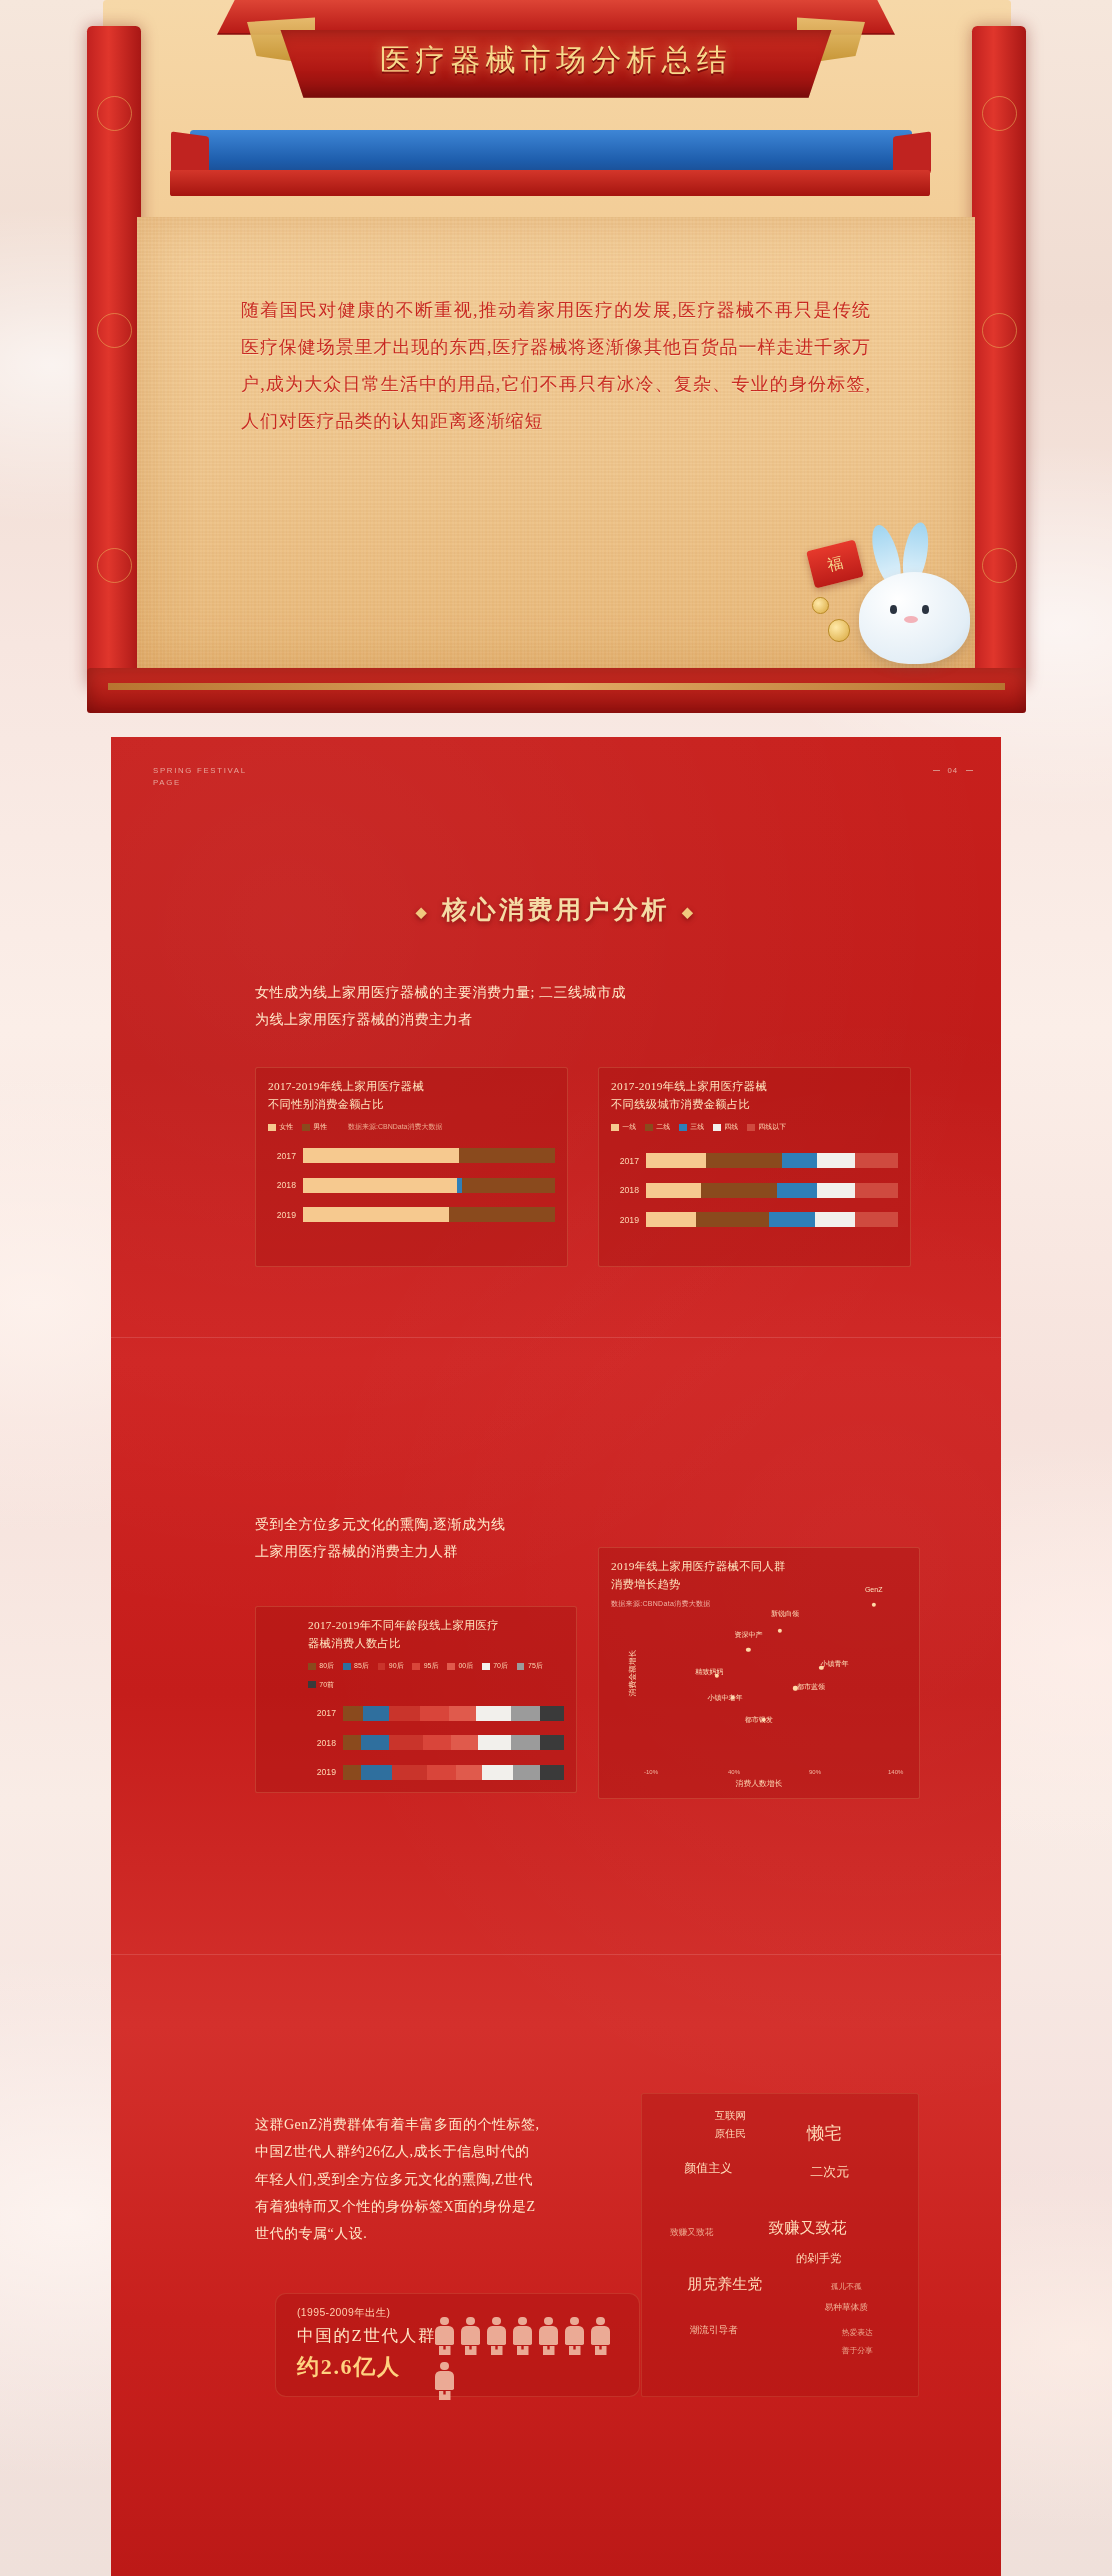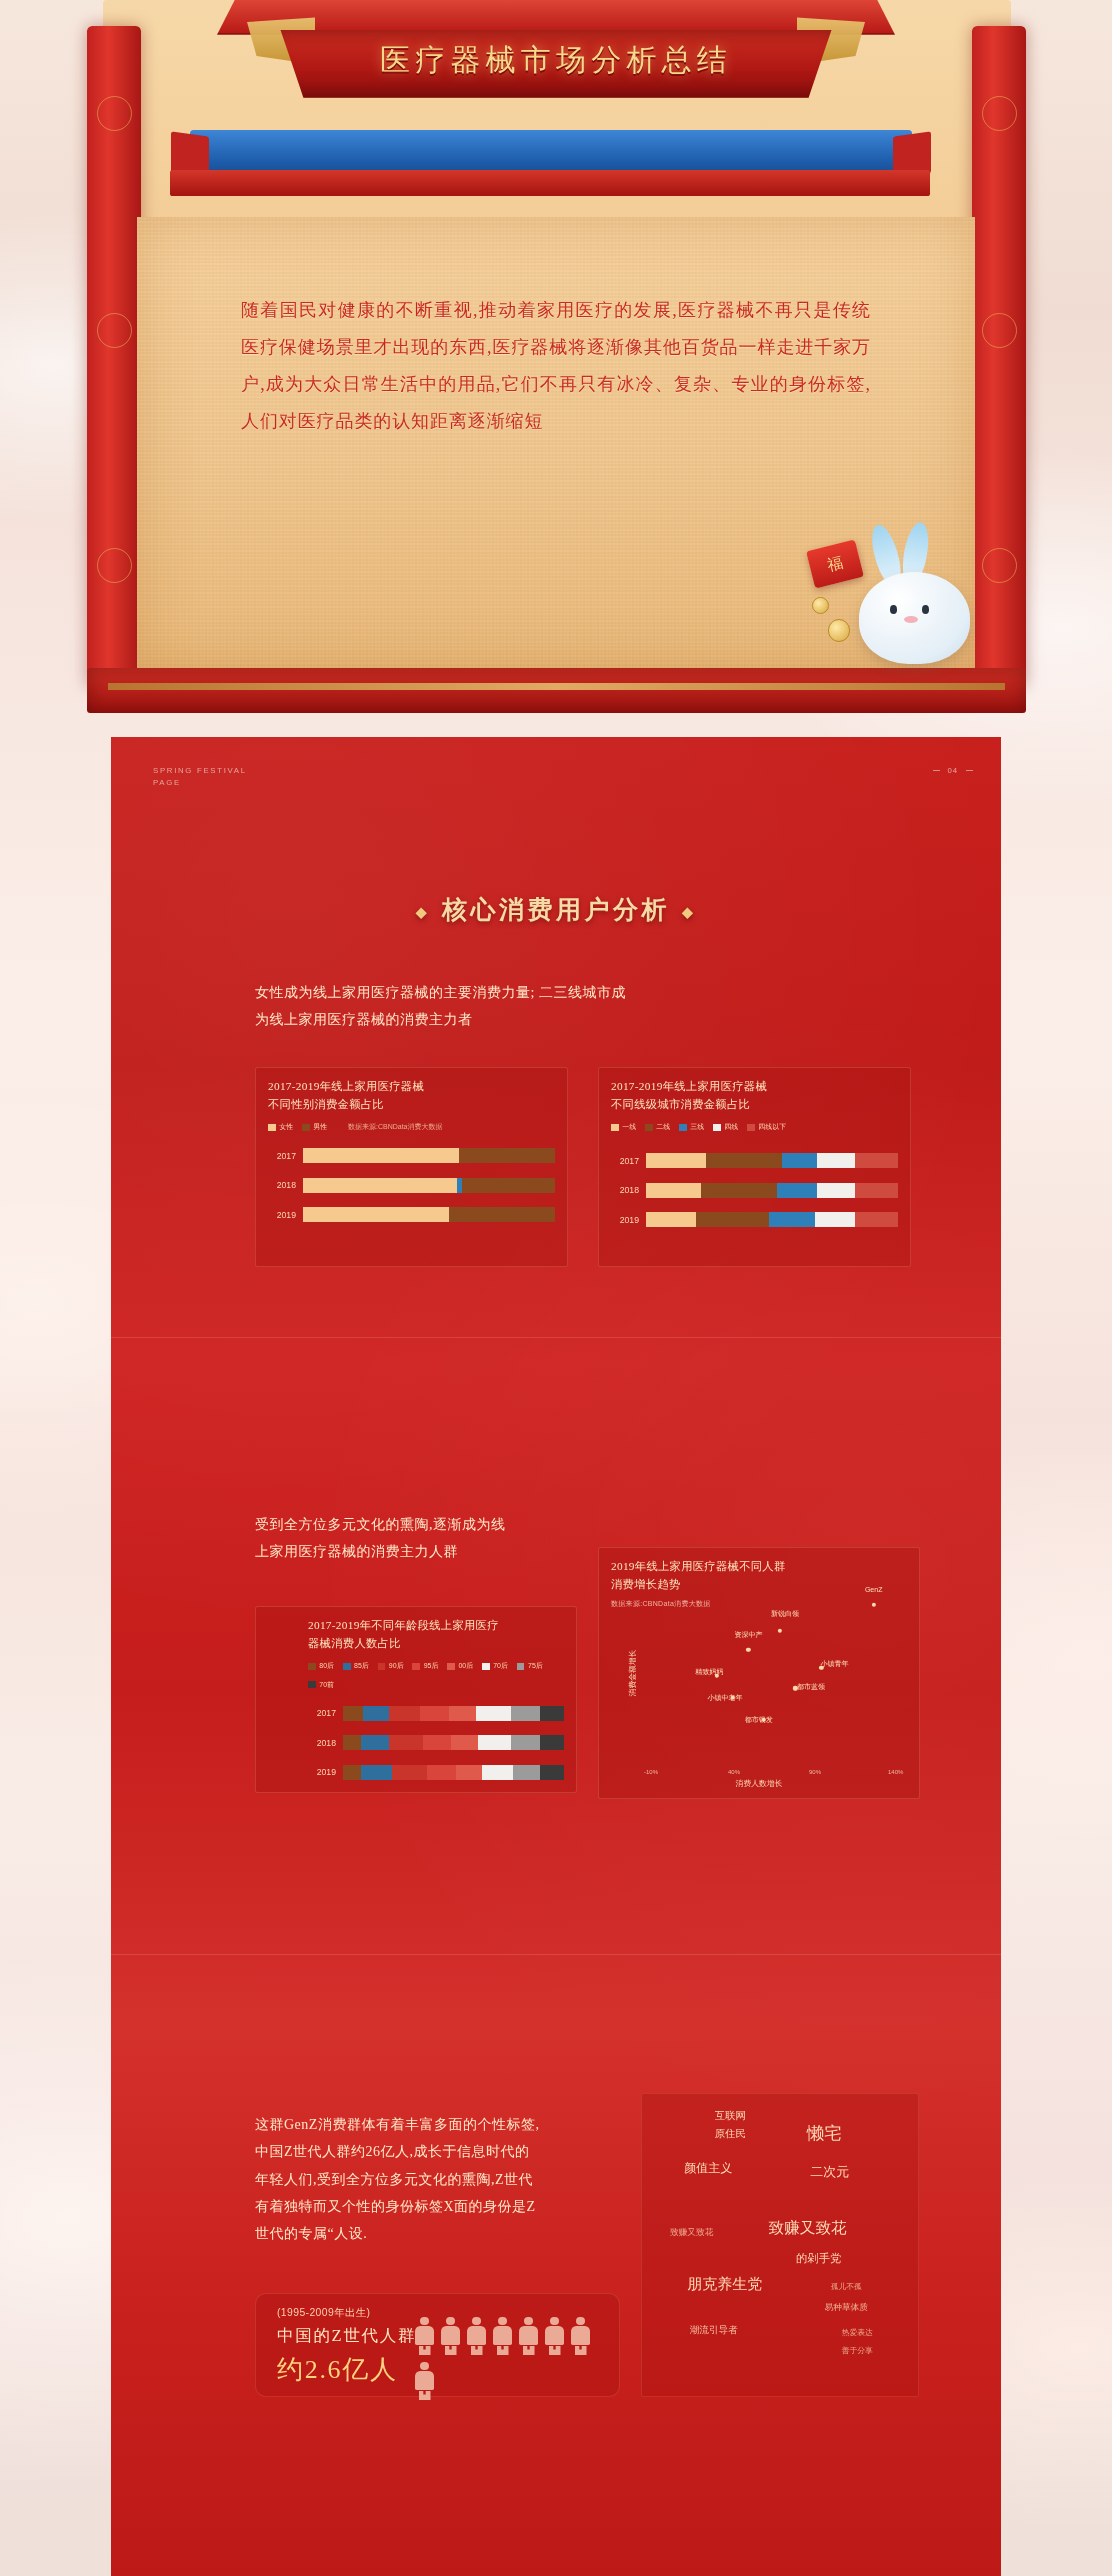--- a/index.html
+++ b/index.html
@@ -278,24 +278,25 @@
     border: 0.9px solid rgba(240,190,130,.14);
     border-radius: 2.6px;
   }
   .tagcloud span { position:absolute; color:#ffdcb9; font-family:"Liberation Serif",serif; white-space:nowrap; }
 
   .stat-box {
     position:absolute;
     background: rgba(170,18,16,.40);
     border: 0.9px solid rgba(240,190,130,.16);
     border-radius: 11px;
+    margin-left: 20px;
   }
   .stat-box .yr { color:#ffcfae; font-size: 10.4px; letter-spacing:0.4px; }
   .stat-box .t1 { color:#ffe6c4; font-size: 16.5px; font-family:"Liberation Serif",serif; letter-spacing:1.7px; }
-  .stat-box .t2 { color:#ffd27f; font-size: 26px; font-weight:normal; font-family:"Liberation Serif",serif; letter-spacing:1.7px; }
+  .stat-box .t2 { color:#ffd27f; font-size: 22px; font-weight:bold; font-family:"Liberation Serif",serif; letter-spacing:1.7px; }
   .people { position:absolute; right: 21px; top: 22.6px; width: 183px; display:flex; flex-wrap:wrap; gap:7px; }
   .person { width: 19px; height: 38px; position:relative; opacity:.92; }
   .person i { position:absolute; left:5.2px; top:0; width:8.7px; height:8.7px; border-radius:50%; background:#f0b7a0; display:block; }
   .person b { position:absolute; left:0; top:9.6px; width:19px; height:19px; background:#f0b7a0; border-radius:5.2px 5.2px 1.7px 1.7px; display:block; }
   .person u { position:absolute; left:3.5px; top:29px; width:12px; height:9.6px; background:#f0b7a0; display:block;
               clip-path: polygon(0 0, 40% 0, 40% 100%, 25% 100%, 25% 40%, 75% 40%, 75% 100%, 60% 100%, 60% 0, 100% 0, 100% 100%, 0 100%); }
 </style>
 </head>
 <body>
 

